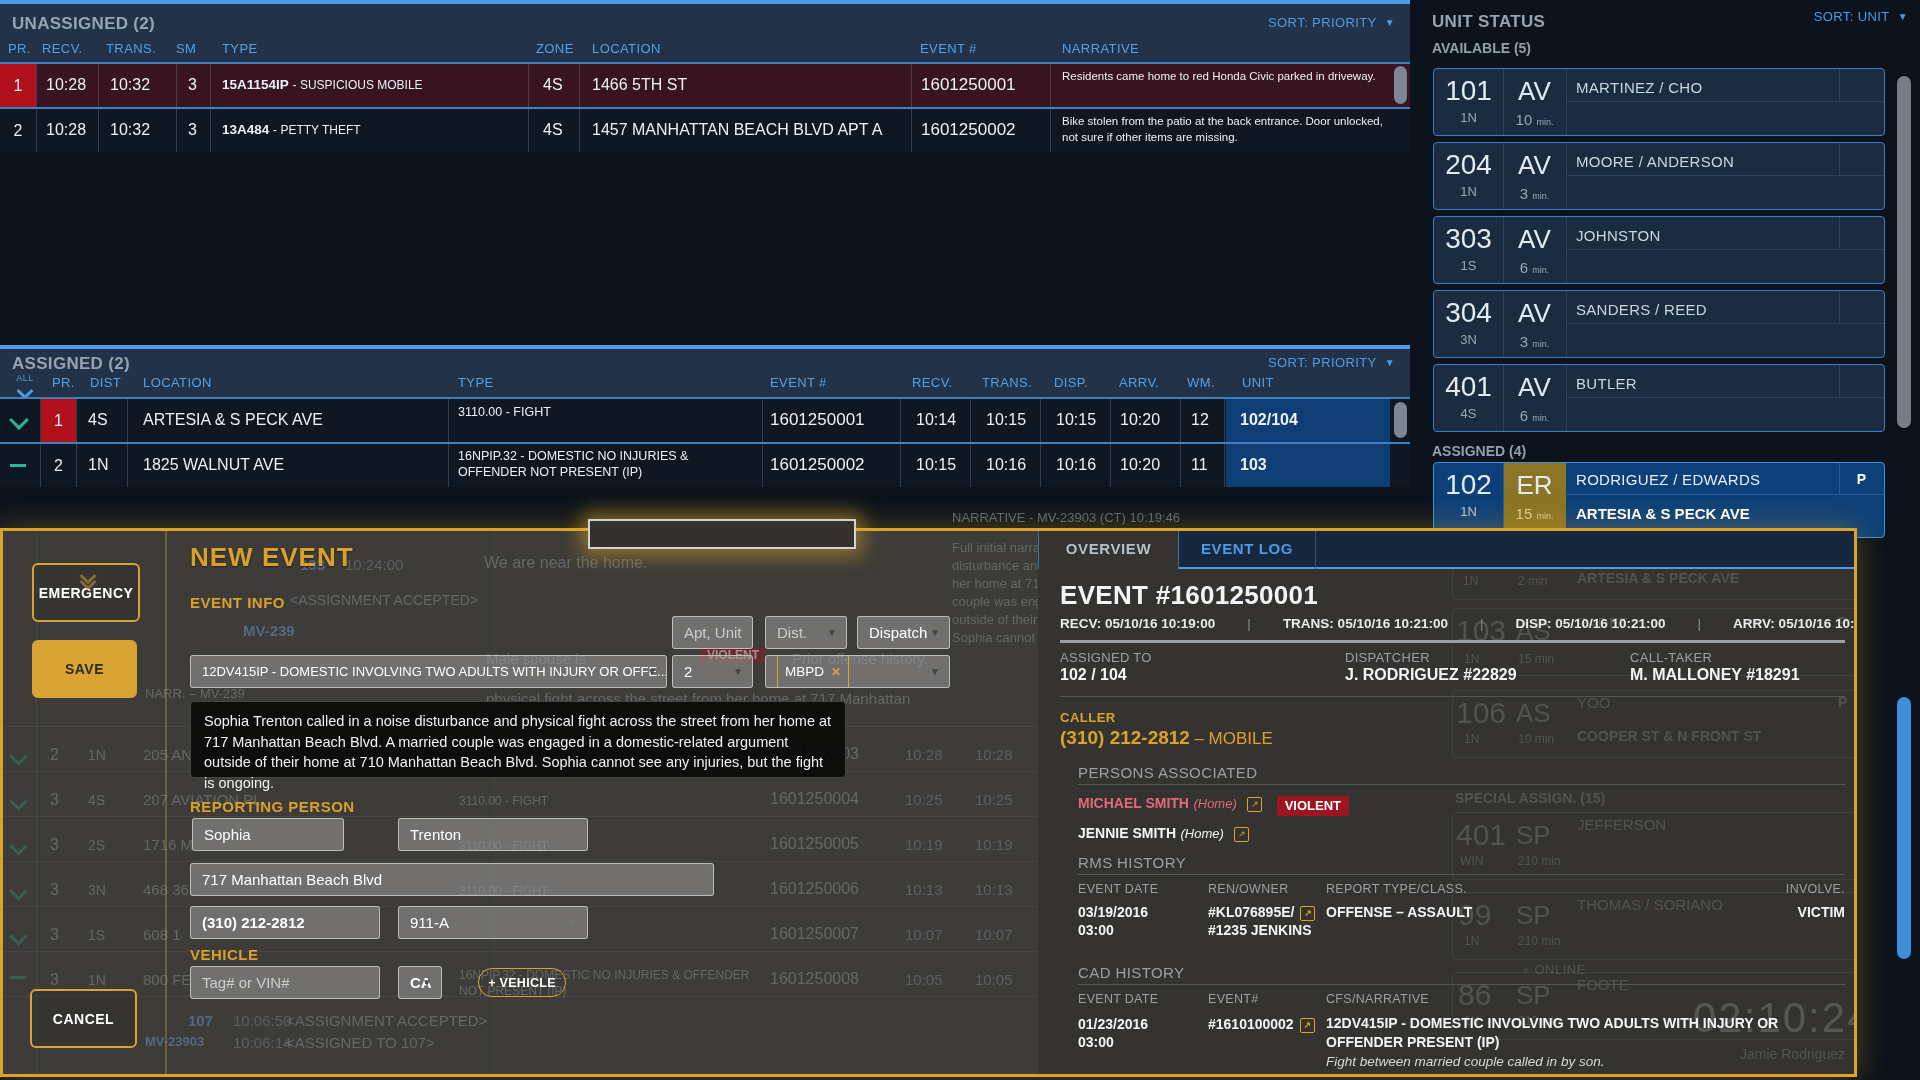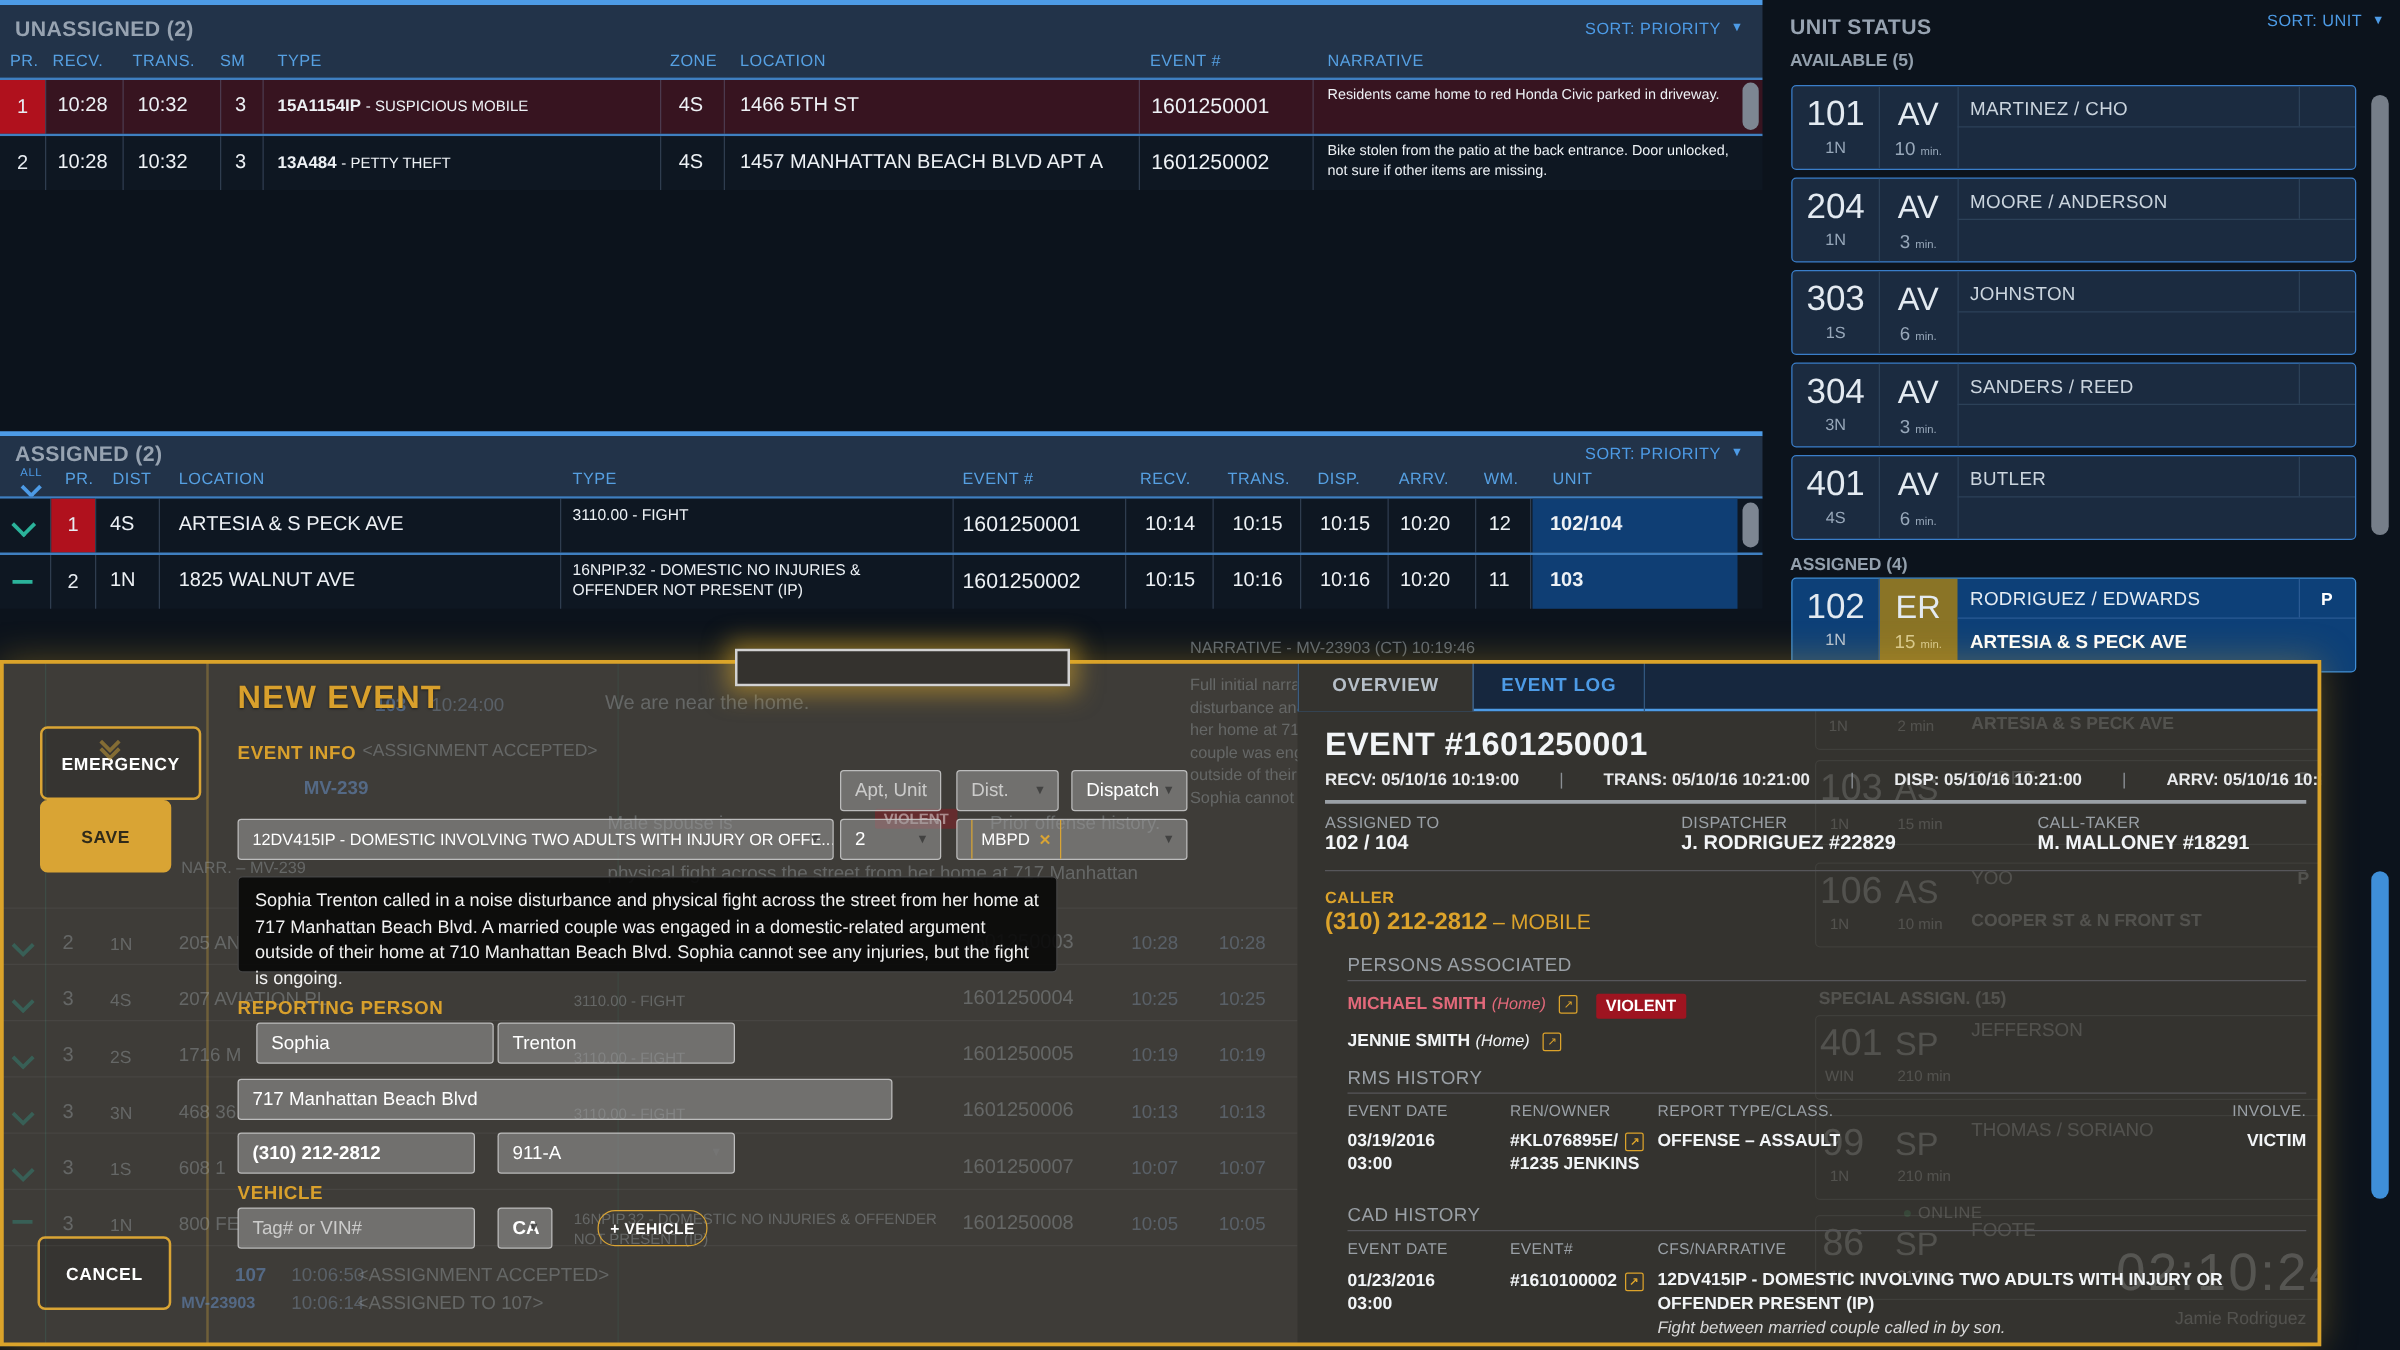--- a/index.html
+++ b/index.html
@@ -382,21 +382,21 @@
     <div class="gtime" style="left:975px;top:443px;font-size:15px">10:05</div>
   </div>
 
   <div class="gb" style="left:188px;top:484px;font-size:15px">107</div>
   <div class="gtime" style="left:233px;top:484px;font-size:15px">10:06:50</div>
   <div class="g" style="left:286px;top:484px;font-size:15px">&lt;ASSIGNMENT ACCEPTED&gt;</div>
   <div class="gb" style="left:145px;top:506px;font-size:13px">MV-23903</div>
   <div class="gtime" style="left:233px;top:506px;font-size:15px">10:06:14</div>
   <div class="g" style="left:286px;top:506px;font-size:15px">&lt;ASSIGNED TO 107&gt;</div>
 
-  <div class="gbtn" style="left:32px;top:53px;width:129px;height:59px">
+  <div class="gbtn" style="left:32px;top:35px;width:108px;height:59px">
     <span class="gchev" style="position:absolute;top:5px;left:48px"></span>
     <span class="gchev" style="position:absolute;top:11px;left:48px"></span>
     <span>EMERGENCY</span>
   </div>
   <div class="gbtn" style="left:32px;top:112px;width:105px;height:58px;background:#d9a434;color:#2f2a1a">
     <span>SAVE</span>
   </div>
   <div class="gbtn" style="left:30px;top:461px;width:107px;height:59px">
     <span>CANCEL</span>
   </div>
@@ -428,21 +428,21 @@
     <span style="border:1.5px solid #d9a434;border-radius:3px;padding:18px 7px;display:inline-flex;gap:7px;align-items:center;font-size:13.5px">
       <span>MBPD</span>
       <span style="color:#d9a434;font-weight:bold;font-size:12px">✕</span>
     </span>
     <span class="fcaret">▼</span>
   </div>
 
   <div class="abs" style="left:190px;top:173px;width:656px;height:77px;background:rgba(8,8,8,.9);border:1px solid #454545;border-radius:4px;box-sizing:border-box;padding:9px 13px;font-size:14.5px;line-height:1.42;color:#f2f2f2">Sophia Trenton called in a noise disturbance and physical fight across the street from her home at 717 Manhattan Beach Blvd. A married couple was engaged in a domestic-related argument outside of their home at 710 Manhattan Beach Blvd. Sophia cannot see any injuries, but the fight is ongoing.</div>
 
   <div class="goldlbl" style="left:190px;top:270px;font-size:15px">REPORTING PERSON</div>
-  <div class="field" style="left:205px;top:290px;width:190px;height:33px">
+  <div class="field" style="left:192px;top:290px;width:152px;height:33px">
     <span>Sophia</span>
   </div>
   <div class="field" style="left:398px;top:290px;width:190px;height:33px">
     <span>Trenton</span>
   </div>
   <div class="field" style="left:190px;top:335px;width:524px;height:33px">
     <span>717 Manhattan Beach Blvd</span>
   </div>
   <div class="field" style="left:190px;top:378px;width:190px;height:33px">
     <span class="b">(310) 212-2812</span>

